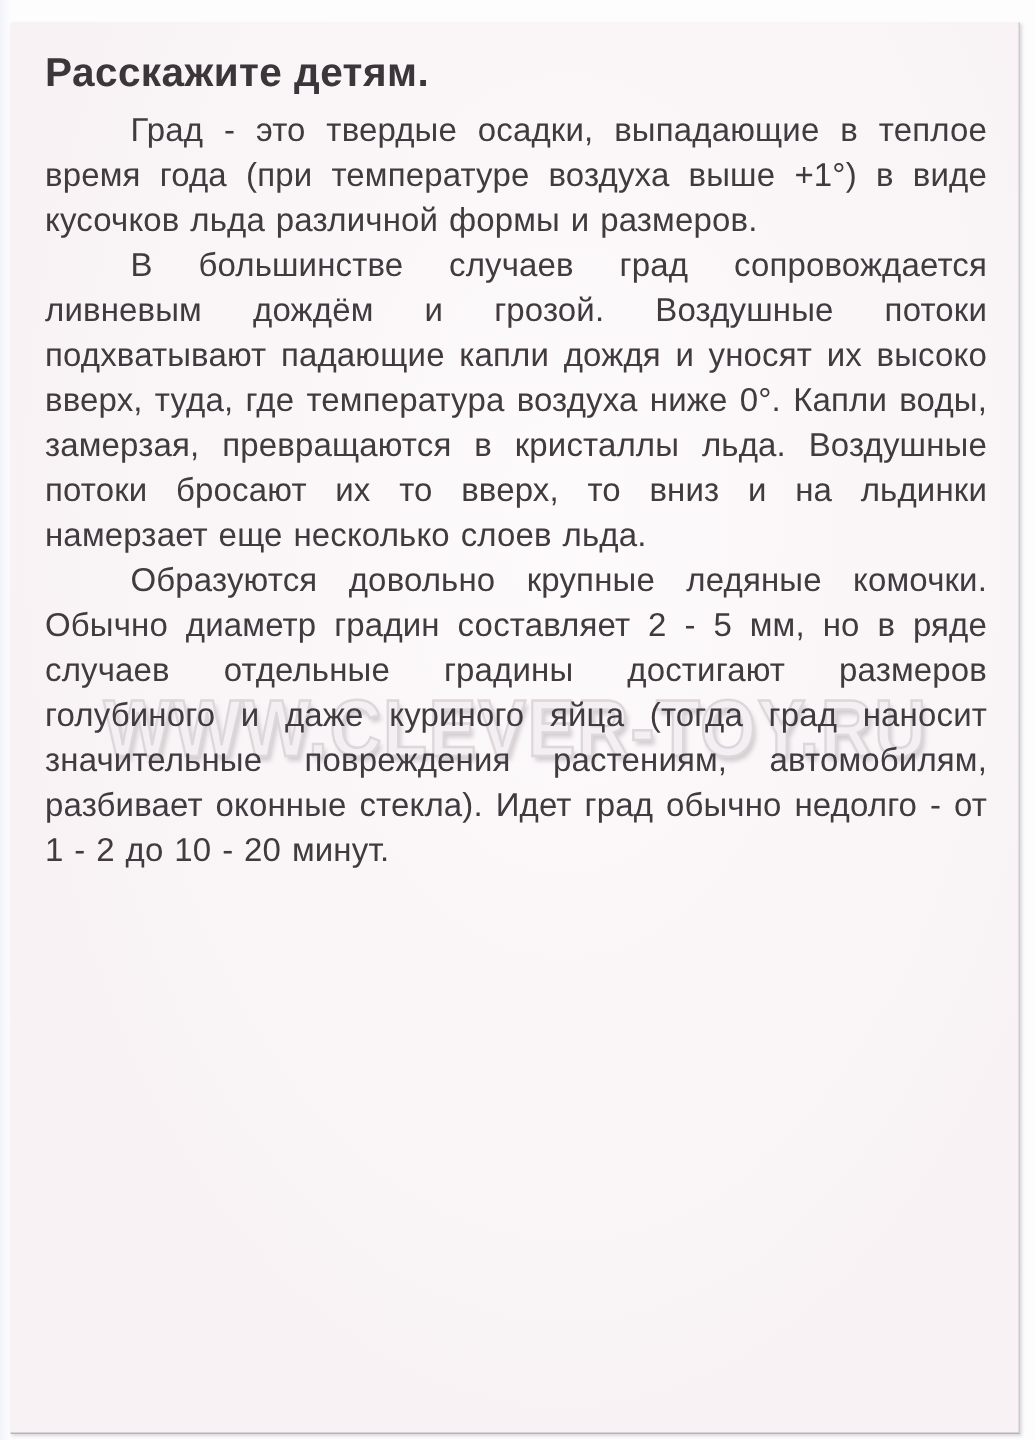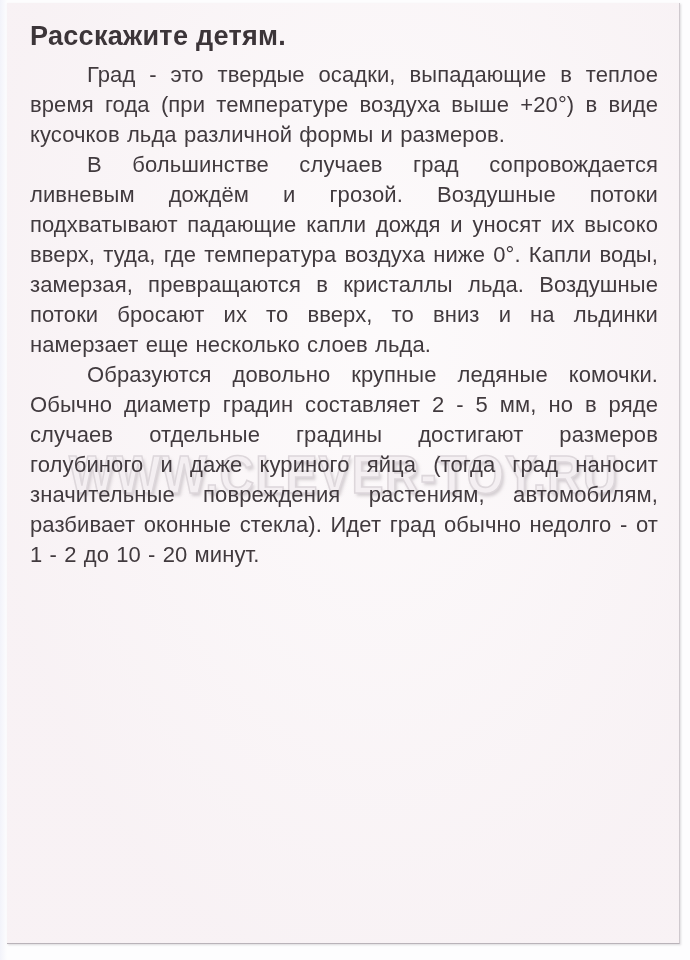--- a/index.html
+++ b/index.html
@@ -17,21 +17,21 @@
   
   .scan-frame {
     position: absolute;
     inset: 0;
     background: linear-gradient(90deg, #f2f3fa 0px, #fdfdfe 7px, #fdfdfe 100%);
   }
   
   .paper {
     position: absolute;
     left: 7px;
-    top: 3px;
+    top: 15px;
     width: 673px;
     height: 941px;
     background: #faf5f7;
     background-image: radial-gradient(ellipse at 55% 35%, rgba(255,255,255,0.55), rgba(244,236,240,0.35) 75%);
     border-right: 1px solid #cfc9ce;
     border-bottom: 1px solid #b9b3b9;
     box-shadow: 1px 1px 2px rgba(120,110,120,0.25);
     box-sizing: border-box;
     padding: 16px 21px 0 23px;
   }
@@ -74,18 +74,18 @@
     transform: scaleY(1.12);
     pointer-events: none;
   }
 </style>
 </head>
 <body>
 
 <div class="scan-frame">
   <div class="paper">
     <h1 class="page-title">Расскажите детям.</h1>
-    <p class="para">Град - это твердые осадки, выпадающие в теплое время года (при температуре воздуха выше +20°) в виде кусочков льда различной формы и размеров.</p>
+    <p class="para">Град - это твердые осадки, выпадающие в теплое время года (при температуре воздуха выше +1°) в виде кусочков льда различной формы и размеров.</p>
     <p class="para">В большинстве случаев град сопровождается ливневым дождём и грозой. Воздушные потоки подхватывают падающие капли дождя и уносят их высоко вверх, туда, где температура воздуха ниже 0°. Капли воды, замерзая, превращаются в кристаллы льда. Воздушные потоки бросают их то вверх, то вниз и на льдинки намерзает еще несколько слоев льда.</p>
     <p class="para">Образуются довольно крупные ледяные комочки. Обычно диаметр градин составляет 2 - 5 мм, но в ряде случаев отдельные градины достигают размеров голубиного и даже куриного яйца (тогда град наносит значительные повреждения растениям, автомобилям, разбивает оконные стекла). Идет град обычно недолго - от 1 - 2 до 10 - 20 минут.</p>
     <div class="watermark">WWW.CLEVER-TOY.RU</div>
   </div>
 </div>
 
 </body></html>

